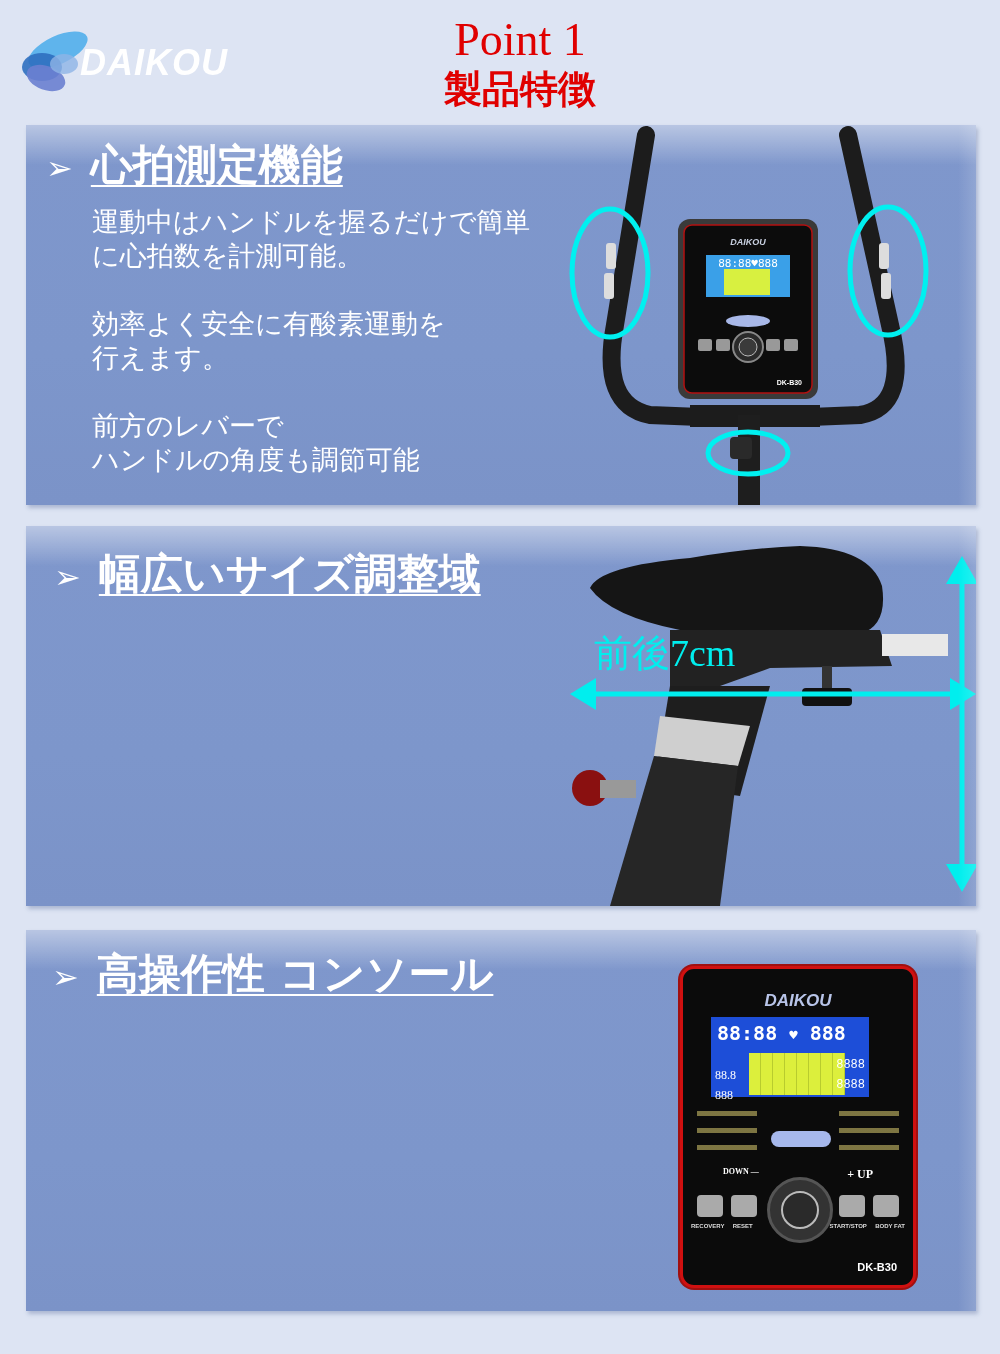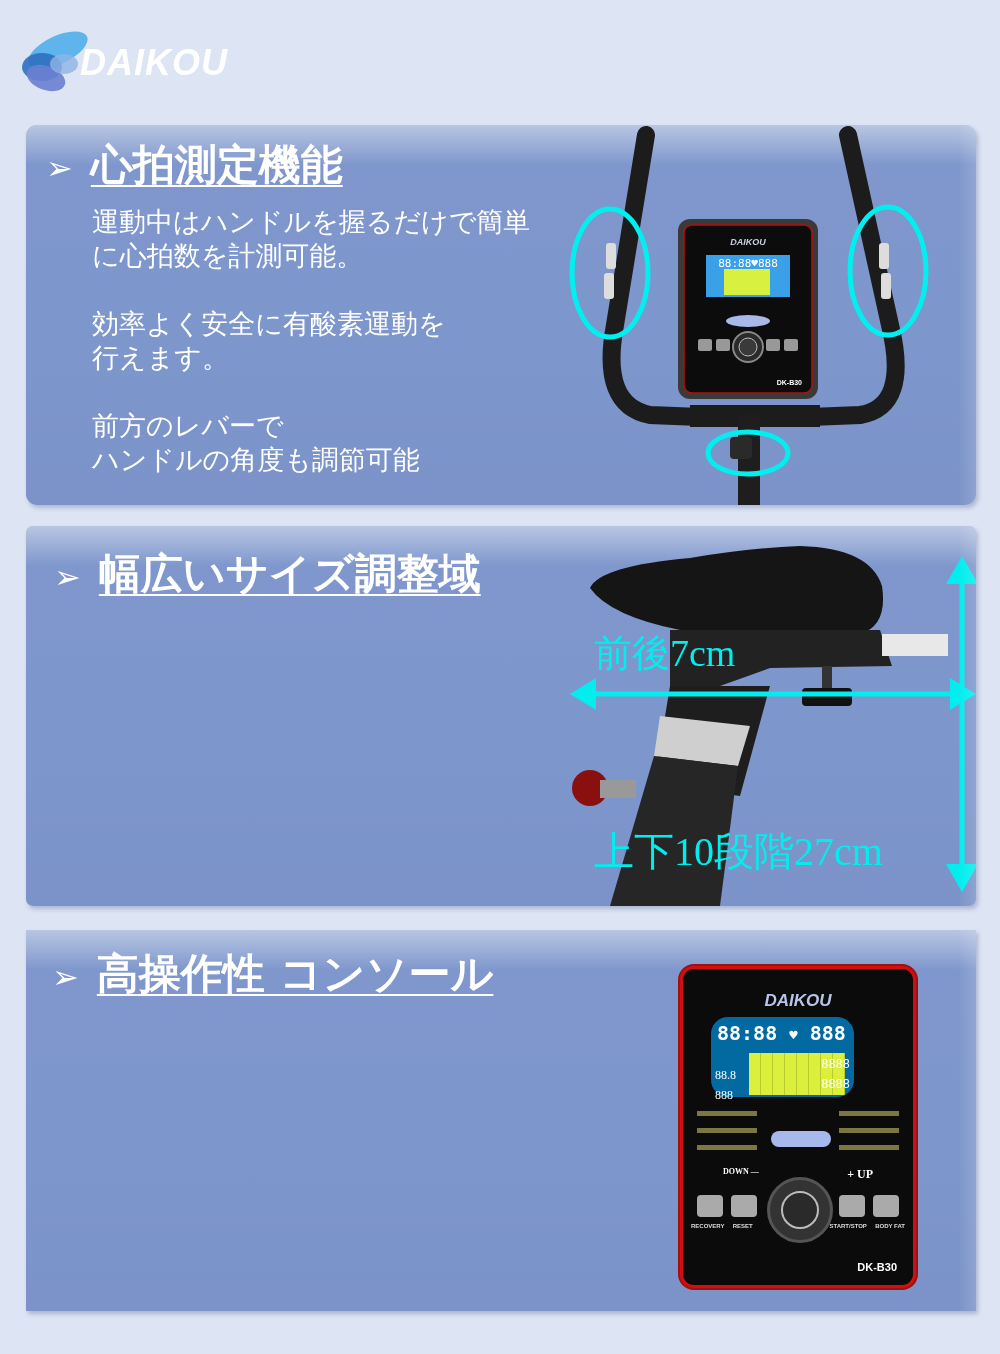--- a/index.html
+++ b/index.html
@@ -28,22 +28,22 @@
   .panel::before {
     content: ""; position: absolute; left: 0; top: 0; right: 0; height: 40px;
     background: linear-gradient(180deg, rgba(255,255,255,0.45), rgba(255,255,255,0));
     pointer-events: none;
   }
   .panel::after {
     content: ""; position: absolute; right: 0; top: 0; width: 18px; bottom: 0;
     background: linear-gradient(90deg, rgba(255,255,255,0), rgba(255,255,255,0.15));
     pointer-events: none;
   }
-  .p1 { top: 125px; height: 380px; border-radius: 11px; }
-  .p2 { top: 526px; height: 380px; border-radius: 7px; }
+  .p1 { top: 125px; height: 380px; }
+  .p2 { top: 526px; height: 380px; }
   .p3 { top: 930px; height: 381px; }
 
   .heading { position: absolute; color: #fff; font-weight: bold; white-space: nowrap; }
   .heading .arrow { font-size: 32px; margin-right: 18px; vertical-align: middle; }
   .heading .htext { text-decoration: underline; text-decoration-thickness: 2px; text-underline-offset: 6px; }
   .body-text { position: absolute; color: #fff; white-space: pre-line; margin-left: 48px; }
 
   .p1 .heading { left: 20px; top: 12px; font-size: 42px; }
   .p1 .body-text { left: 18px; top: 80px; font-size: 27px; line-height: 34px; }
   .p2 .heading { left: 28px; top: 20px; font-size: 42px; }
@@ -62,20 +62,22 @@
   <svg width="70" height="80" viewBox="0 0 70 80" style="position:absolute;left:0;top:0">
     <ellipse cx="38" cy="28" rx="32" ry="14" transform="rotate(-25 38 28)" fill="#5fb4ec"></ellipse>
     <ellipse cx="22" cy="45" rx="20" ry="14" fill="#2f6fc0" opacity="0.9"></ellipse>
     <ellipse cx="26" cy="56" rx="20" ry="12" transform="rotate(20 26 56)" fill="#6a7fd0" opacity="0.9"></ellipse>
     <ellipse cx="44" cy="42" rx="14" ry="10" fill="#8fb4e6" opacity="0.8"></ellipse>
   </svg>
   <span class="logo-text">DAIKOU</span>
 </div>
 
 <div class="title-block">
+  <div class="title-en">Point 1</div>
+  <div class="title-ja">製品特徴</div>
 </div>
 
 <section class="panel p1">
   <div class="heading">
     <span class="arrow">➢</span><span class="htext">心拍測定機能</span>
   </div>
   <div class="body-text">運動中はハンドルを握るだけで簡単
 に心拍数を計測可能。
 
 効率よく安全に有酸素運動を
@@ -139,32 +141,31 @@
     <rect x="30" y="254" width="36" height="18" fill="#999"></rect>
 
     <line x1="12" y1="168" x2="396" y2="168" stroke="#00eeee" stroke-width="5"></line>
     <polygon points="0,168 26,152 26,184" fill="#00eeee"></polygon>
     <polygon points="406,168 380,152 380,184" fill="#00eeee"></polygon>
     <line x1="392" y1="42" x2="392" y2="354" stroke="#00eeee" stroke-width="5"></line>
     <polygon points="392,30 376,58 408,58" fill="#00eeee"></polygon>
     <polygon points="392,366 376,338 408,338" fill="#00eeee"></polygon>
   </svg>
   <div class="measure" style="left:568px;top:102px;font-size:38px">前後7cm</div>
-  <div class="measure" style="left:568px;top:298px;font-size:40px">上下10段階27cm</div>
 </section>
 
 <section class="panel p3">
   <div class="heading">
     <span class="arrow">➢</span><span class="htext">高操作性 コンソール</span>
   </div>
 
   <div style="position:absolute;left:654px;top:36px;width:236px;height:322px;border-radius:14px;background:#0b0b0b;border:3px solid #d01010;box-shadow:0 0 0 2px #a01010;">
     <div style="position:absolute;left:0;right:0;top:22px;text-align:center;font-family:'Liberation Sans',sans-serif;font-style:italic;font-weight:bold;font-size:17px;color:#b8c4e8;">DAIKOU</div>
 
-    <div style="position:absolute;left:28px;top:48px;width:143px;height:80px;background:#0369a1;border-radius:17px;">
+    <div style="position:absolute;left:28px;top:48px;width:158px;height:80px;background:#1d4ed8;">
       <div style="position:absolute;left:6px;top:4px;font-family:'DejaVu Sans Mono',monospace;font-size:20px;color:#fff;font-weight:bold;">
         <span>88:88</span>
         <span style="font-size:14px">♥</span>
         <span>888</span>
       </div>
       <div style="position:absolute;left:38px;top:36px;width:96px;height:42px;background:repeating-linear-gradient(90deg,#dcef3c 0 11px,#b8cc2e 11px 12px);"></div>
       <div style="position:absolute;left:4px;top:48px;font-family:Liberation Serif, serif;font-size:12px;color:#fff;line-height:20px;">
         <div>88.8</div>
         <div>888</div>
       </div>

